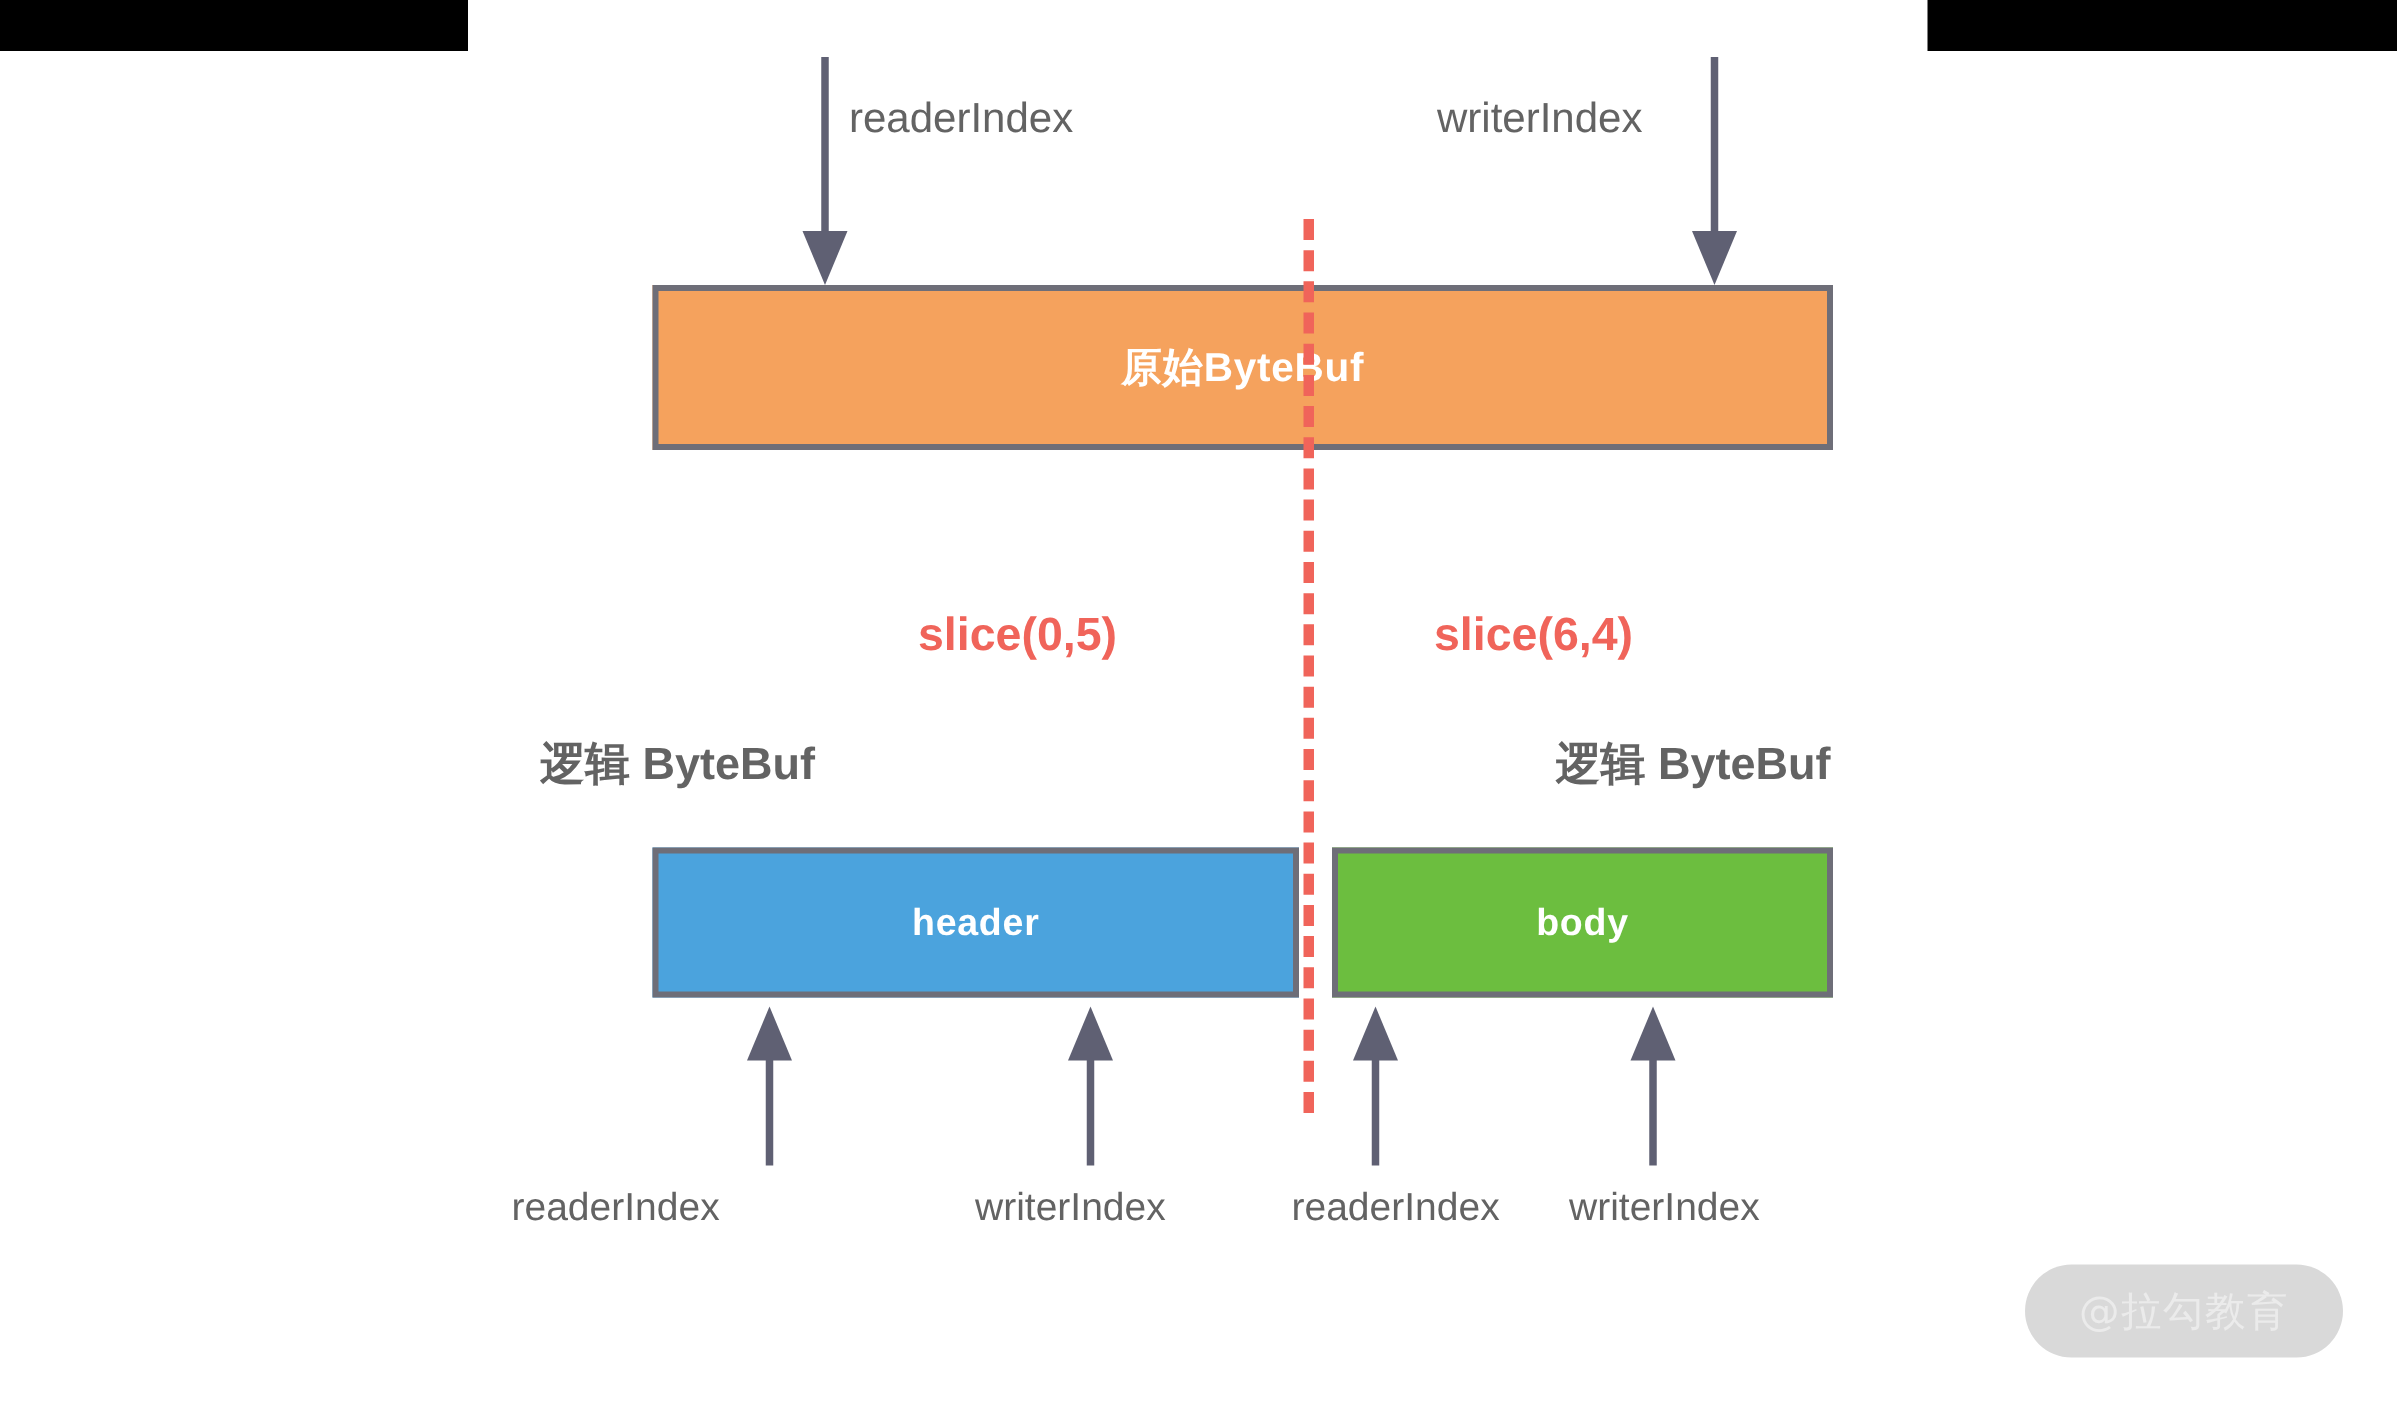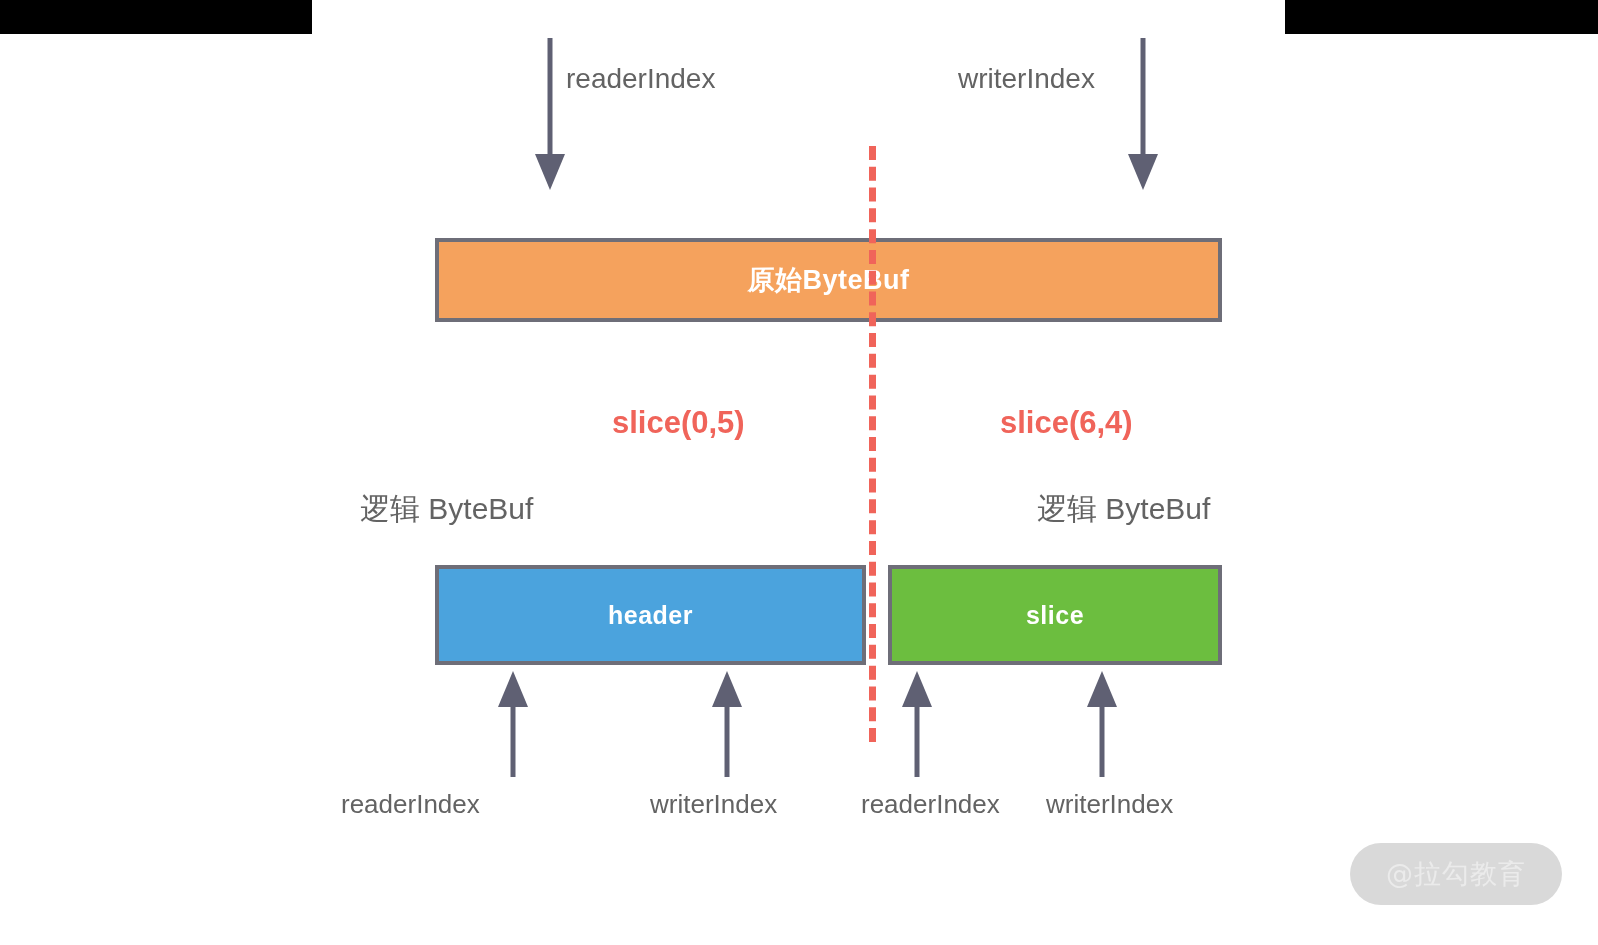--- a/index.html
+++ b/index.html
@@ -37,24 +37,23 @@
     border: 4px solid #6e6e78;
     display: flex;
     align-items: center;
     justify-content: center;
     color: #ffffff;
     font-weight: bold;
     letter-spacing: .5px;
   }
   .block-original {
     left: 435px;  top: 190px;
-    width: 787px; height: 84px;
+    width: 787px; height: 110px;
     background: #f5a25d;
     font-size: 27px;
-    margin-top: 48px;
   }
   .block-header {
     left: 435px;  top: 565px;
     width: 431px; height: 100px;
     background: #4ba3dd;
     font-size: 25px;
   }
   .block-body {
     left: 888px;  top: 565px;
     width: 334px; height: 100px;
@@ -92,25 +91,25 @@
   .label-top-writer  { left: 958px; }
 
   .label-slice {
     font-size: 31px;
     font-weight: bold;
     color: #f0645a;
     top: 385px;
     margin-top: 20px;
   }
   .label-slice-left  { left: 612px; }
-  .label-slice-right { left: 1000px; }
+  .label-slice-right { left: 956px; }
 
   .label-logic {
     font-size: 30px;
-    font-weight: normal;
+    font-weight: bold;
     color: #636363;
     top: 489px;
   }
   .label-logic-left  { left: 360px; }
   .label-logic-right { left: 1037px; }
 
   .label-bottom {
     font-size: 26px;
     top: 789px;
   }
@@ -166,21 +165,21 @@
   <span class="label label-slice label-slice-left">slice(0,5)</span>
   <span class="label label-slice label-slice-right">slice(6,4)</span>
 
   <span class="label label-logic label-logic-left">逻辑 ByteBuf</span>
   <span class="label label-logic label-logic-right">逻辑 ByteBuf</span>
 
   <div class="block block-header">
     <span>header</span>
   </div>
   <div class="block block-body">
-    <span>slice</span>
+    <span>body</span>
   </div>
 
   <svg class="arrow" style="left:494px; top:671px;" width="38" height="106" viewBox="0 0 38 106">
     <line x1="19" y1="106" x2="19" y2="30" stroke="#5f6073" stroke-width="5"></line>
     <polygon points="19,0 4,36 34,36" fill="#5f6073"></polygon>
   </svg>
   <svg class="arrow" style="left:708px; top:671px;" width="38" height="106" viewBox="0 0 38 106">
     <line x1="19" y1="106" x2="19" y2="30" stroke="#5f6073" stroke-width="5"></line>
     <polygon points="19,0 4,36 34,36" fill="#5f6073"></polygon>
   </svg>

